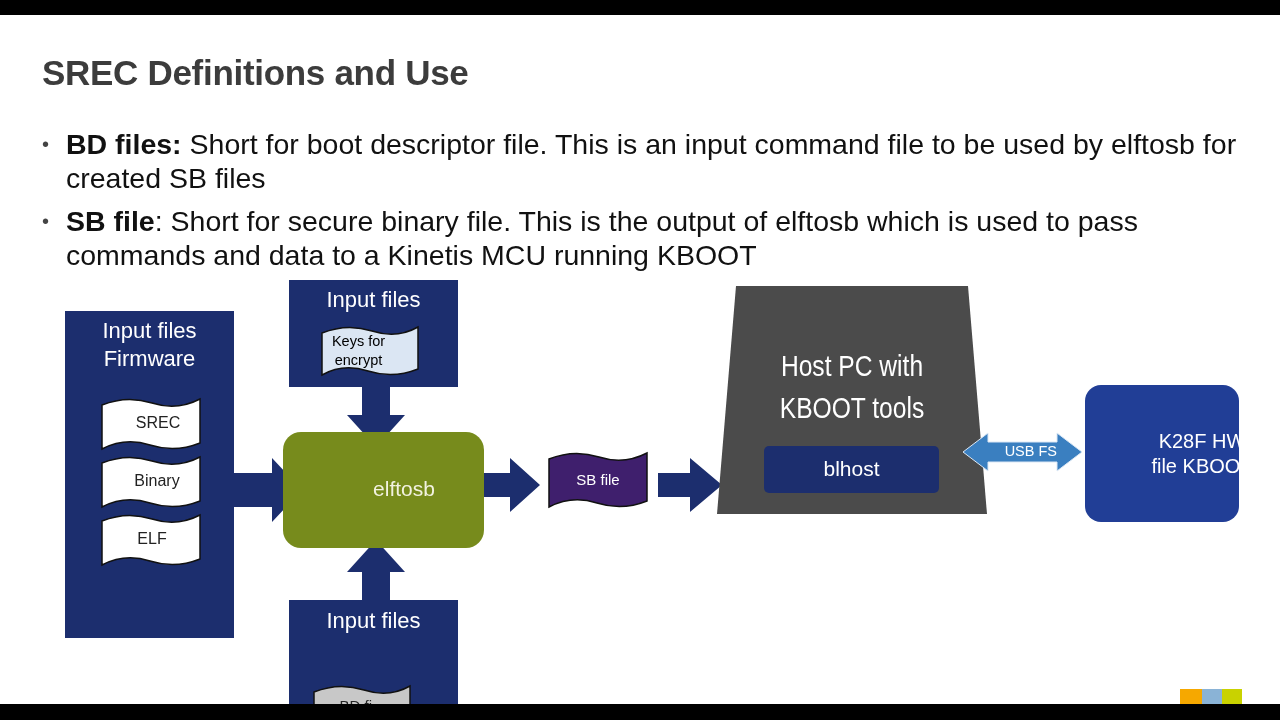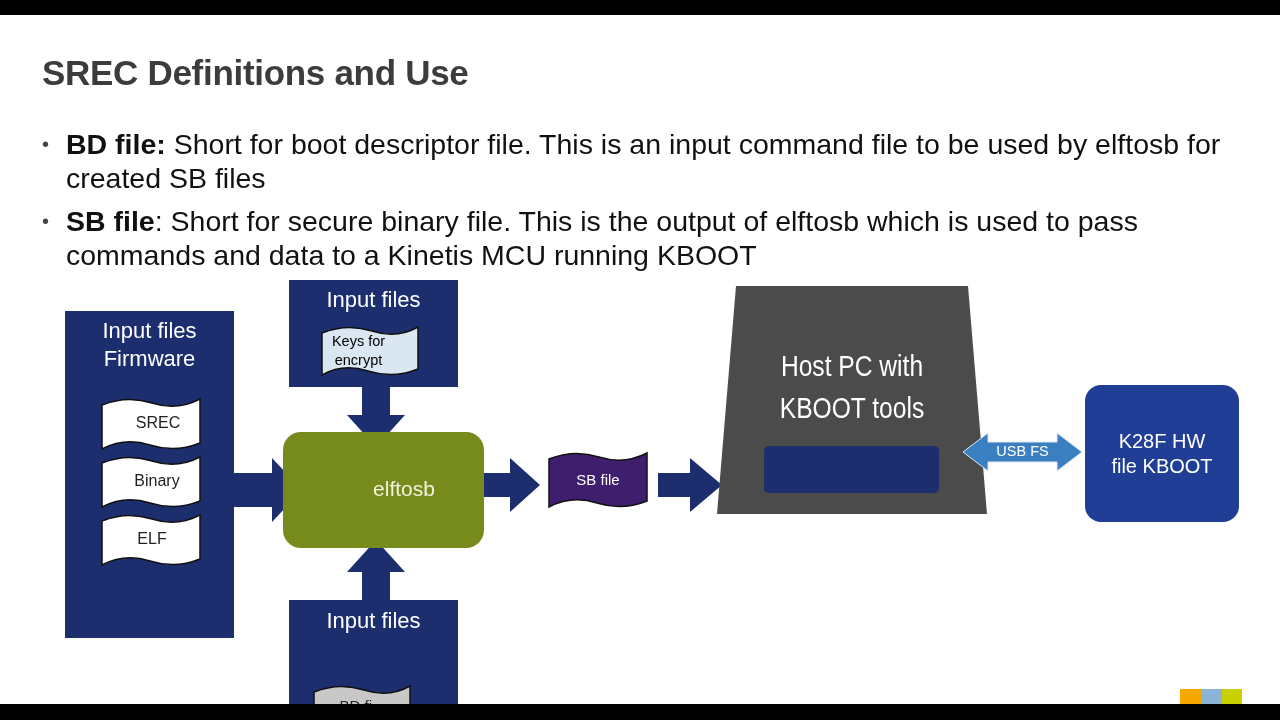--- a/index.html
+++ b/index.html
@@ -15,21 +15,21 @@
 </style>
 </head>
 <body>
 
 <div class="slide">
   <div class="title">SREC Definitions and Use</div>
 
   <div class="bullets">
     <div class="bullet">
       <span class="dot">•</span>
-      <b>BD file:</b><span> Short for boot descriptor file. This is an input command file to be used by elftosb for created SB files</span>
+      <b>BD files:</b><span> Short for boot descriptor file. This is an input command file to be used by elftosb for created SB files</span>
     </div>
     <div class="bullet">
       <span class="dot">•</span>
       <b>SB file</b><span>: Short for secure binary file. This is the output of elftosb which is used to pass commands and data to a Kinetis MCU running KBOOT</span>
     </div>
   </div>
 
   <svg class="diagram" width="1280" height="689" viewBox="0 0 1280 689">
 
     <rect x="65" y="296" width="169" height="327" fill="#1c2e6e"></rect>
@@ -88,20 +88,21 @@
   <div class="lbl" style="left:314px; top:682px; width:96px; font-size:15px; color:#222;">BD fi...</div>
 
   <div class="lbl" style="left:283px; top:462px; width:242px; font-size:21px; color:#f2f2e0;">elftosb</div>
 
   <div class="lbl" style="left:549px; top:456px; width:98px; font-size:15px;">SB file</div>
 
   <div class="lbl" style="left:736px; top:330px; width:232px; font-size:30px; line-height:42px; transform:scaleX(0.82);">
     <div>Host PC with</div>
     <div>KBOOT tools</div>
   </div>
+  <div class="lbl" style="left:764px; top:442px; width:175px; font-size:21px;">blhost</div>
 
-  <div class="lbl" style="left:988px; top:428px; width:69px; font-size:14.5px;">USB FS</div>
+  <div class="lbl" style="left:988px; top:428px; width:69px; font-size:14.5px;text-align:right;">USB FS</div>
 
-  <div class="lbl" style="left:1085px; top:414px; width:154px; font-size:20px; line-height:25px;">
+  <div class="lbl" style="left:1085px; top:414px; width:154px; font-size:20px; line-height:25px;padding-left:40px;">
     <div>K28F HW</div>
     <div>file KBOOT</div>
   </div>
 </div>
 
 </body></html>

